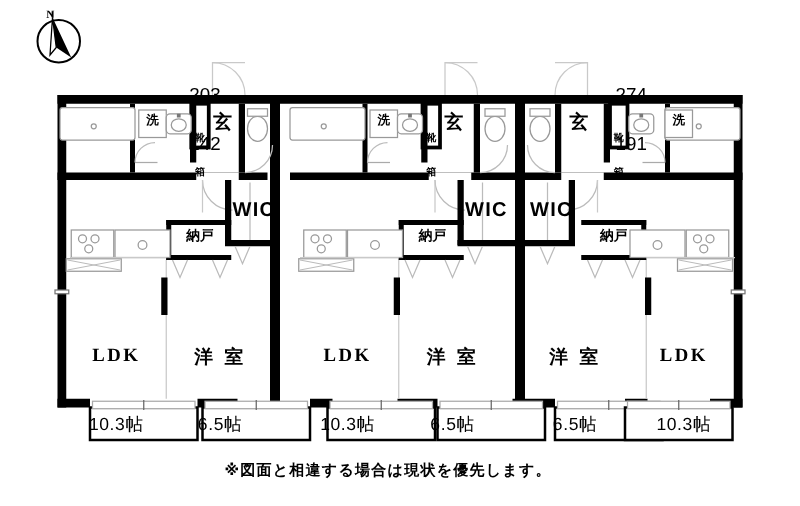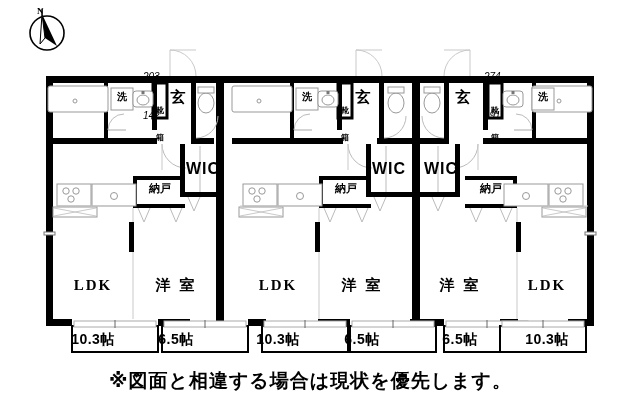--- a/index.html
+++ b/index.html
@@ -4,42 +4,42 @@
 <style>
   html,body{margin:0;padding:0;background:#ffffff;}
   body{width:640px;height:405px;position:relative;overflow:hidden;
        font-family:"Liberation Sans","DejaVu Sans",sans-serif;color:#000;}
 
   #plan{position:absolute;left:0;top:0;width:640px;height:405px;}
 
   .abs{position:absolute;}
 
   
-  .unitlabel{position:absolute;font-size:10px;line-height:13px;letter-spacing:0px;
-             font-family:"Liberation Sans",sans-serif;white-space:pre;font-style:italic;}
+  .unitlabel{position:absolute;font-size:15px;line-height:13px;letter-spacing:0px;
+             font-family:"Liberation Sans",sans-serif;text-align:center;white-space:pre;}
   .unitlabel span{display:block;}
 
   
   .roomname{position:absolute;text-align:center;white-space:pre;line-height:1.15;}
   .rn-big{font-size:15px;letter-spacing:2px;font-weight:bold;
           font-family:Liberation Serif, serif;}
-  .rn-sub{font-size:14px;letter-spacing:0.5px;font-weight:bold;
+  .rn-sub{font-size:14px;letter-spacing:0.5px;font-weight:normal;
           font-family:"Liberation Sans",sans-serif;}
   .rn-ja{font-size:15px;letter-spacing:4px;font-weight:bold;
          font-family:"DejaVu Sans",sans-serif;}
   .rn-small{font-size:10px;letter-spacing:0px;font-weight:bold;
             font-family:"DejaVu Sans",sans-serif;}
   .rn-wic{font-size:16px;letter-spacing:1px;font-weight:bold;
           font-family:"Liberation Sans",sans-serif;}
   .rn-vert{font-size:8px;font-weight:bold;line-height:9px;width:10px;
            font-family:"DejaVu Sans",sans-serif;}
 
   
   #note{position:absolute;left:0;top:368px;width:621px;text-align:center;
-        font-size:19px;font-weight:bold;letter-spacing:1px;
+        font-size:12px;font-weight:bold;letter-spacing:1px;
         font-family:"DejaVu Sans",sans-serif;}
 </style>
 </head>
 <body>
 
 <div id="plan">
 
   <svg width="640" height="405" viewBox="0 0 640 405">
 
     <defs>

